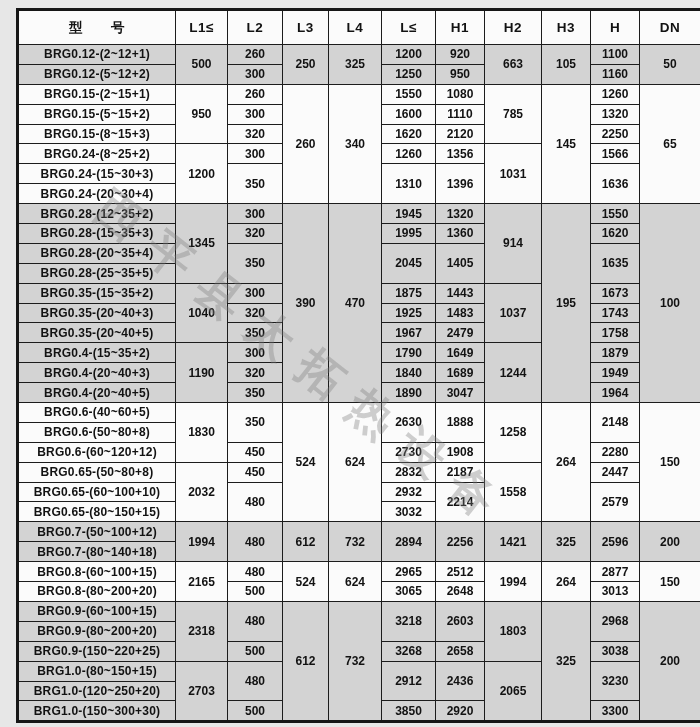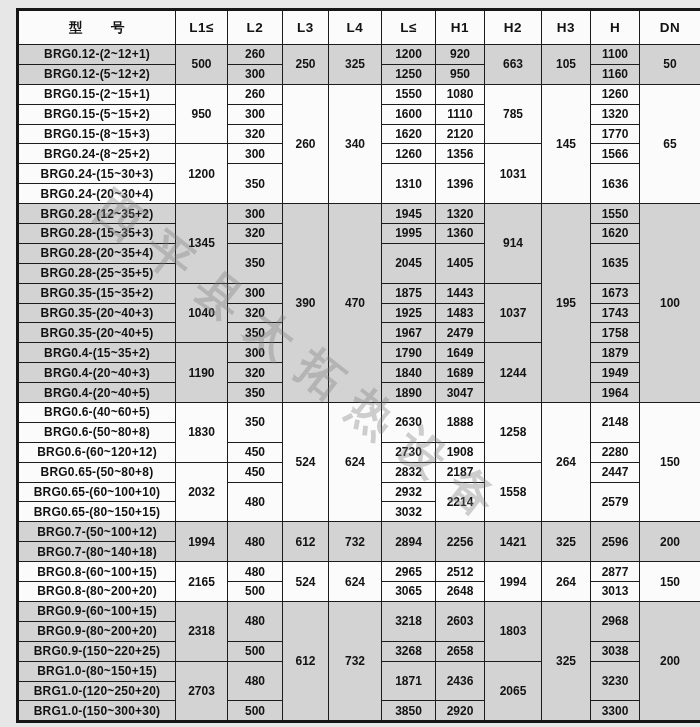--- a/index.html
+++ b/index.html
@@ -129,21 +129,21 @@
             <td>300</td>
             <td>1600</td>
             <td>1110</td>
             <td>1320</td>
           </tr>
           <tr>
             <td class="model">BRG0.15-(8~15+3)</td>
             <td>320</td>
             <td>1620</td>
             <td>2120</td>
-            <td>1770</td>
+            <td>2250</td>
           </tr>
           <tr>
             <td class="model">BRG0.24-(8~25+2)</td>
             <td rowspan="3">1200</td>
             <td>300</td>
             <td>1260</td>
             <td>1356</td>
             <td rowspan="3">1031</td>
             <td>1566</td>
           </tr>
@@ -332,21 +332,21 @@
             <td class="model">BRG0.9-(150~220+25)</td>
             <td>500</td>
             <td>3268</td>
             <td>2658</td>
             <td>3038</td>
           </tr>
           <tr class="shaded">
             <td class="model">BRG1.0-(80~150+15)</td>
             <td rowspan="3">2703</td>
             <td rowspan="2">480</td>
-            <td rowspan="2">1871</td>
+            <td rowspan="2">2912</td>
             <td rowspan="2">2436</td>
             <td rowspan="3">2065</td>
             <td rowspan="2">3230</td>
           </tr>
           <tr class="shaded">
             <td class="model">BRG1.0-(120~250+20)</td>
           </tr>
           <tr class="shaded">
             <td class="model">BRG1.0-(150~300+30)</td>
             <td>500</td>

